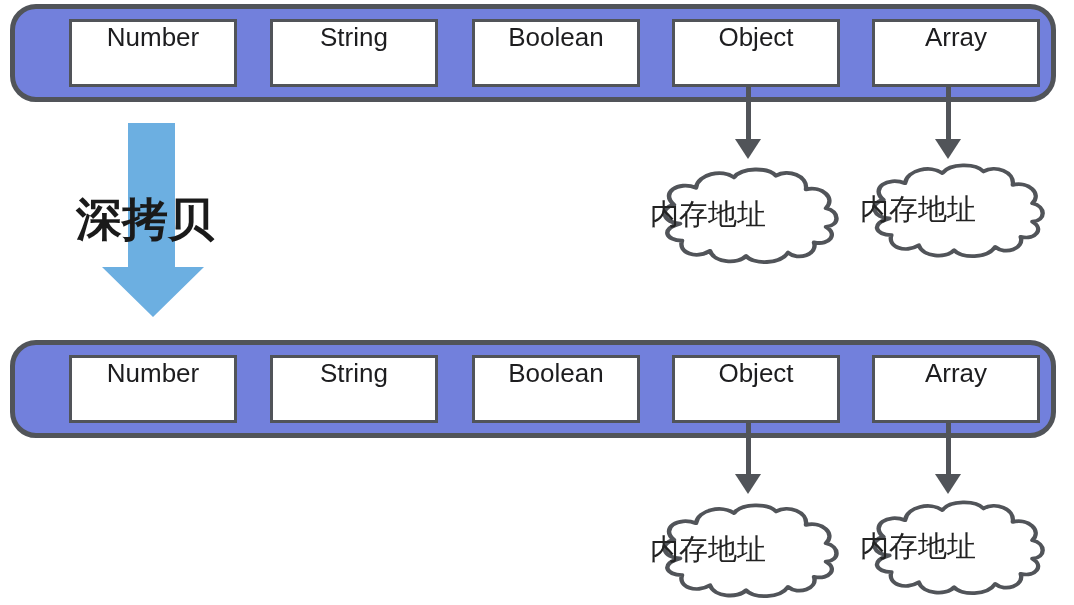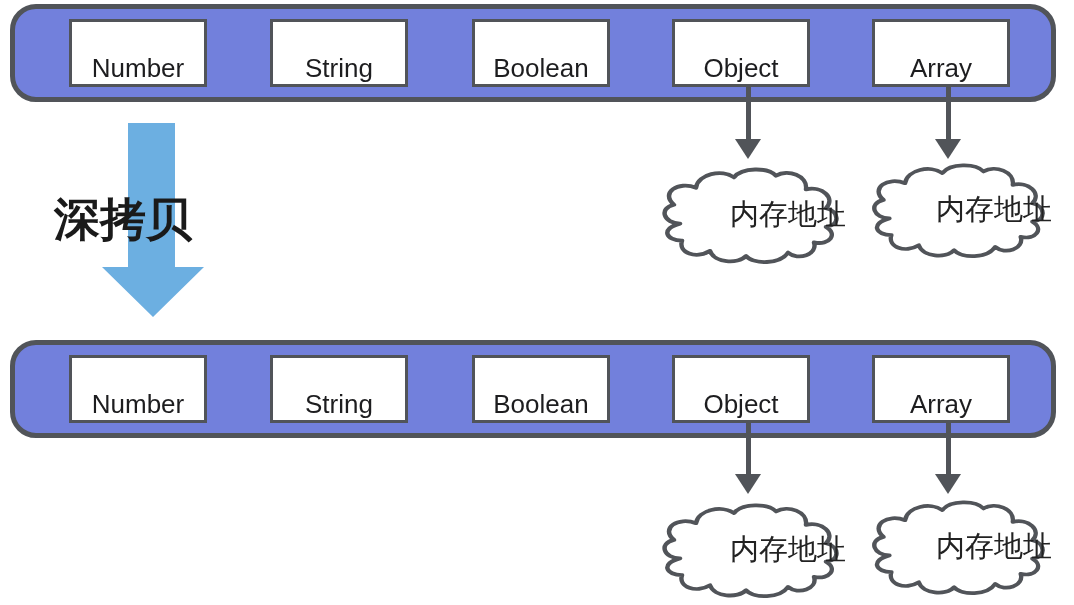--- a/index.html
+++ b/index.html
@@ -10,57 +10,57 @@
   }
 
   
   .type-bar {
     position:absolute; left:10px; width:1046px; height:98px;
     background:#7280DC; border:5px solid #515459; border-radius:26px;
     box-sizing:border-box; z-index:1;
   }
   .type-box {
     position:absolute; top:50%; transform:translateY(-50%);
-    width:138px; height:68px; background:#ffffff;
+    width:168px; height:68px; background:#ffffff;
     border:3px solid #515459; box-sizing:border-box;
-    display:flex; align-items:flex-end; justify-content:center;
+    display:flex; align-items:flex-start; justify-content:center;
   }
   .type-label { font-size:26px; color:#1d1d1f; white-space:nowrap; }
 
   
   .connector {
     position:absolute; width:26px; z-index:2;
     display:flex; flex-direction:column; align-items:center;
   }
   .connector-line { width:5px; height:52px; background:#515459; }
   .connector-head {
     width:0; height:0;
     border-left:13px solid transparent;
     border-right:13px solid transparent;
     border-top:20px solid #515459;
   }
 
   
   .cloud {
     position:absolute; z-index:3;
-    display:flex; align-items:center; justify-content:flex-end;
+    display:flex; align-items:center; justify-content:flex-start;
   }
   .cloud svg { position:absolute; left:0; top:0; width:100%; height:100%; }
   .cloud-path {
     fill:#ffffff; stroke:#515459; stroke-width:4.5;
     stroke-linejoin:round; stroke-linecap:round;
   }
   .cloud-text {
     position:relative; font-size:29px; color:#222222; white-space:nowrap;
   }
 
   
   .big-arrow { position:absolute; left:100px; top:123px; z-index:2; }
   .deep-copy-label {
-    position:absolute; left:54px; top:189px; z-index:4;
+    position:absolute; left:76px; top:189px; z-index:4;
     font-size:46px; font-weight:bold; color:#1a1a1a; white-space:nowrap;
   }
 
   
   .watermark {
     position:absolute; right:5px; bottom:2px; z-index:5;
     font-size:16px; color:#b5b5b5; letter-spacing:1px;
   }
 </style>
 </head>

